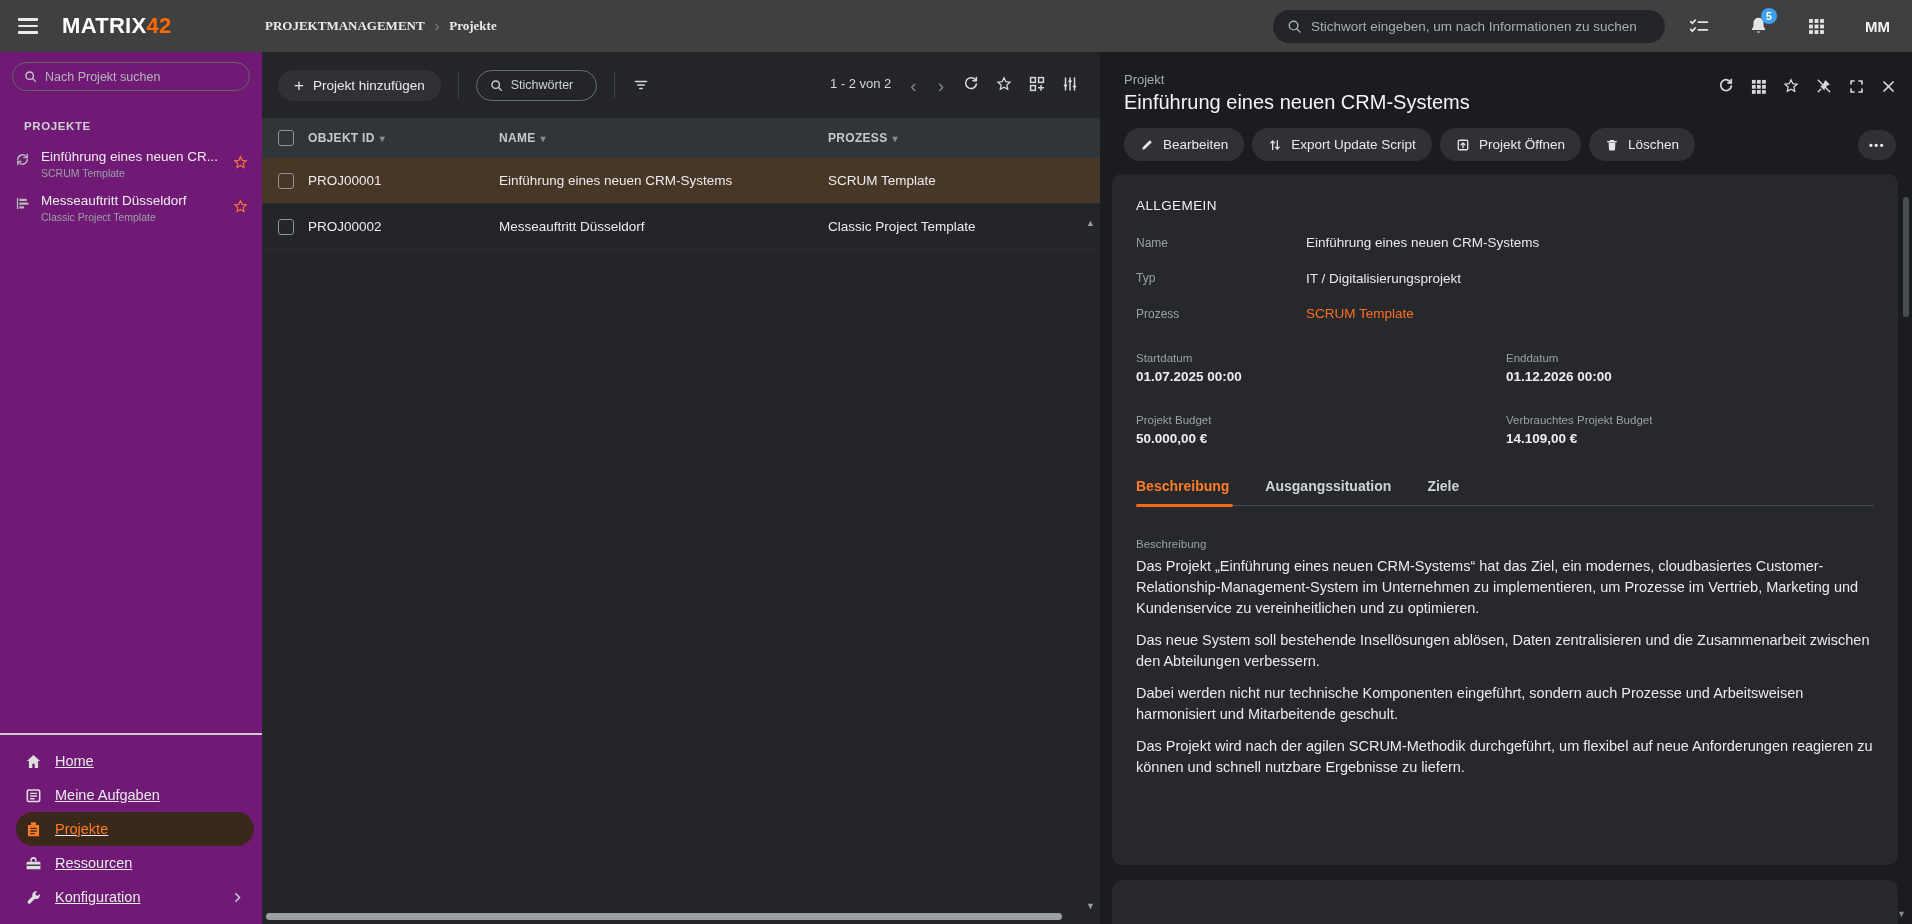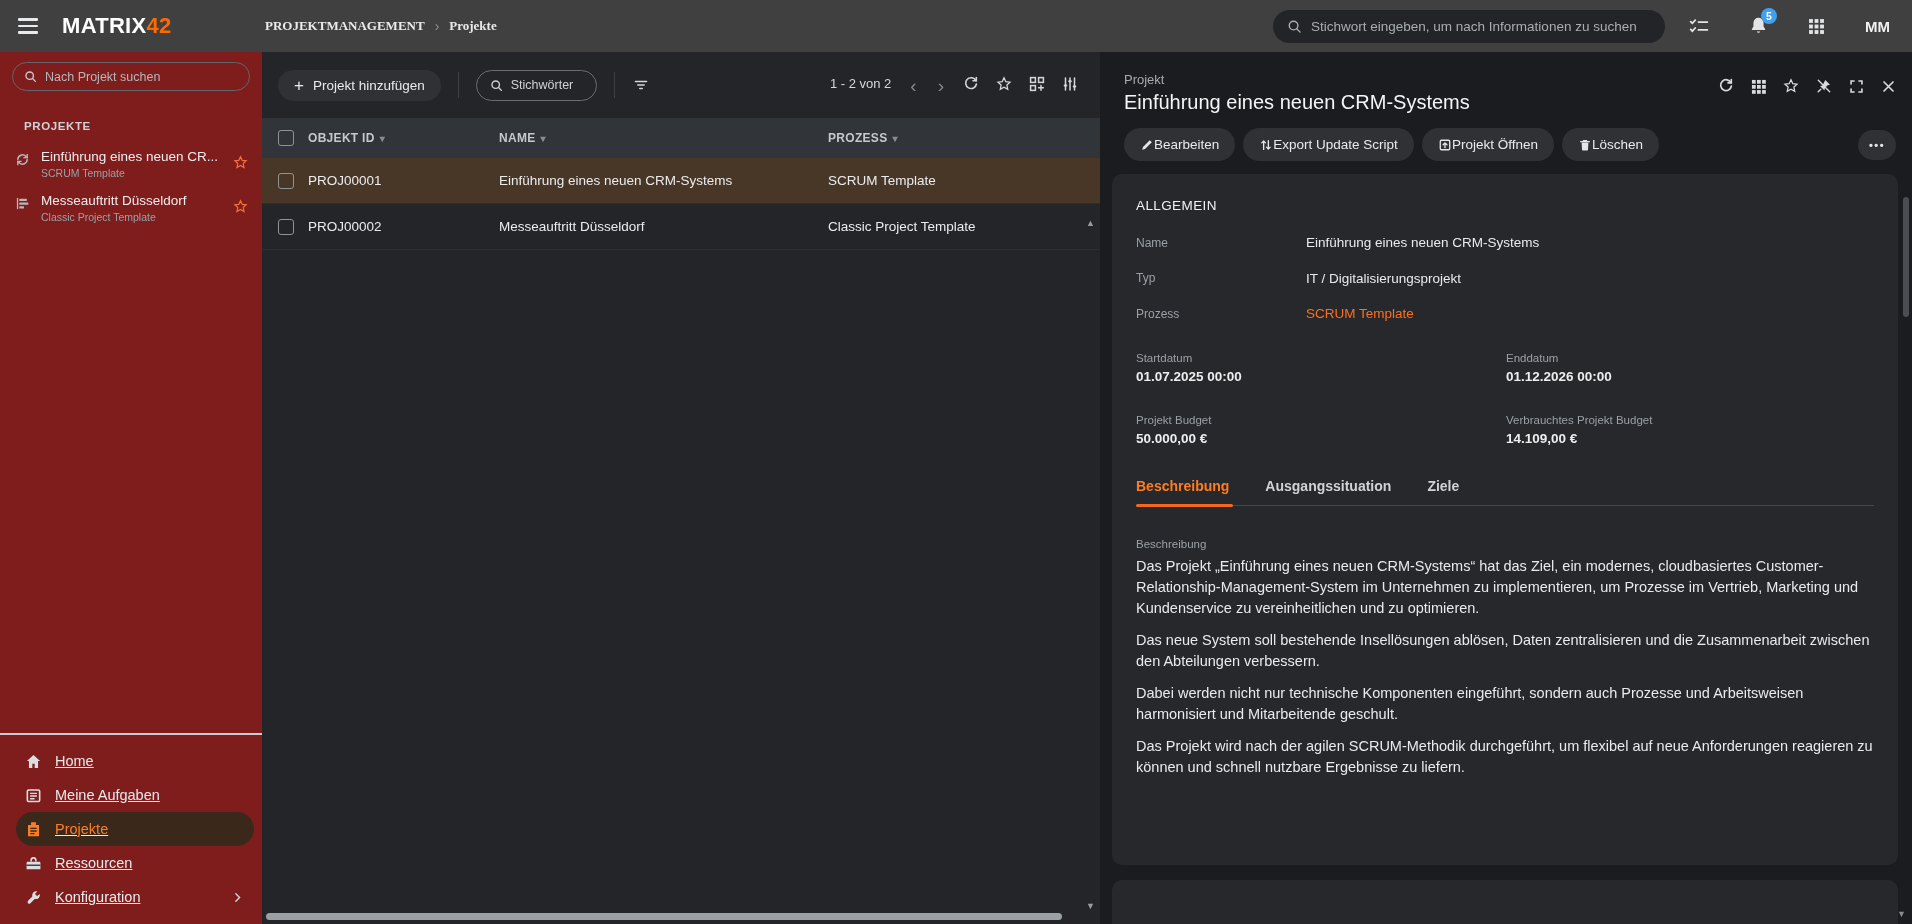--- a/index.html
+++ b/index.html
@@ -25,21 +25,21 @@
   .global-search input::placeholder { color:#a9adb1; }
   .topbar-actions { display:flex; align-items:center; gap:40px; margin-left:24px; padding-right:22px; }
   .tb-btn { position:relative; color:#e2e4e6; cursor:pointer; display:flex; align-items:center; justify-content:center; }
   .badge { position:absolute; top:-8px; right:-9px; min-width:16px; height:16px; border-radius:8px; background:#3fa0f0; color:#fff; font-size:10.5px; font-weight:700; display:flex; align-items:center; justify-content:center; padding:0 4px; }
   .avatar { font-size:15px; font-weight:700; color:#f0f1f3; cursor:pointer; }
 
   
   .app-body { flex:1; display:flex; min-height:0; }
 
   
-  .sidebar { width:262px; flex:0 0 262px; background:#7f1d1d; display:flex; flex-direction:column; }
+  .sidebar { width:262px; flex:0 0 262px; background:#701a75; display:flex; flex-direction:column; }
   .sidebar-search { margin:10px 12px 0 12px; height:29px; border:1px solid #63666a; border-radius:15px; display:flex; align-items:center; padding:0 11px; }
   .sidebar-search input { flex:1; background:transparent; border:none; outline:none; color:#d9dbdd; font-size:12.5px; margin-left:8px; font-family:inherit; }
   .sidebar-search input::placeholder { color:#b4b7ba; }
   .sidebar-title { margin:29px 0 0 24px; font-size:11.5px; font-weight:700; letter-spacing:.6px; color:#cfd2d5; }
   .project-list { margin-top:10px; }
   .project-item { display:flex; align-items:flex-start; padding:7px 14px 7px 15px; cursor:pointer; }
   .project-item .p-icon { color:#b6b9bc; margin-top:3px; }
   .project-item .p-texts { flex:1; margin-left:11px; min-width:0; }
   .p-title { font-size:13.5px; color:#ededee; white-space:nowrap; overflow:hidden; }
   .p-sub { font-size:10.5px; color:#9aa0a6; margin-top:3px; }
@@ -85,21 +85,21 @@
   .h-scroll-thumb { position:absolute; left:4px; bottom:4px; width:796px; height:7px; border-radius:4px; background:#9ba0a5; cursor:grab; }
 
   
   .detail { flex:1; background:#1b1c1f; position:relative; display:flex; flex-direction:column; min-width:0; }
   .detail-head { padding:20px 24px 0 24px; position:relative; }
   .d-type { font-size:13px; color:#a6abaf; }
   .d-title { font-size:20px; font-weight:500; color:#f4f5f6; margin-top:4px; }
   .detail-head-icons { position:absolute; top:26px; right:16px; display:flex; align-items:center; gap:17px; }
   .detail-head-icons .icon-btn { color:#d8dadc; }
   .actions-row { display:flex; align-items:center; gap:8px; padding:14px 16px 0 24px; }
-  .action-pill { height:33px; border-radius:17px; background:#2f3134; display:flex; align-items:center; padding:0 16px; font-size:13.5px; color:#e9eaec; cursor:pointer; white-space:nowrap; }
+  .action-pill { height:33px; border-radius:17px; background:#2f3134; display:flex; align-items:center; gap:9px; padding:0 16px; font-size:13.5px; color:#e9eaec; cursor:pointer; white-space:nowrap; }
   .action-pill .a-icon { color:#e4e6e8; }
   .more-btn { margin-left:auto; width:38px; height:30px; border-radius:15px; background:#2f3134; display:flex; align-items:center; justify-content:center; font-size:11px; font-weight:700; letter-spacing:1.5px; color:#e9eaec; cursor:pointer; }
   .detail-scroll { flex:1; margin-top:13px; padding:0 14px 0 12px; overflow:hidden; display:flex; flex-direction:column; }
   .card { background:#26282b; border-radius:10px; padding:24px; height:691px; flex:0 0 691px; }
   .card-section-title { font-size:13.5px; font-weight:400; letter-spacing:.4px; color:#f0f1f2; }
   .fields { margin-top:12px; }
   .field { height:35.5px; display:flex; align-items:center; }
   .f-label { width:170px; flex:0 0 170px; font-size:12px; color:#9aa0a6; }
   .f-value { font-size:13.5px; color:#e9eaec; }
   .f-value.link { color:#ff6e1f; cursor:pointer; }

